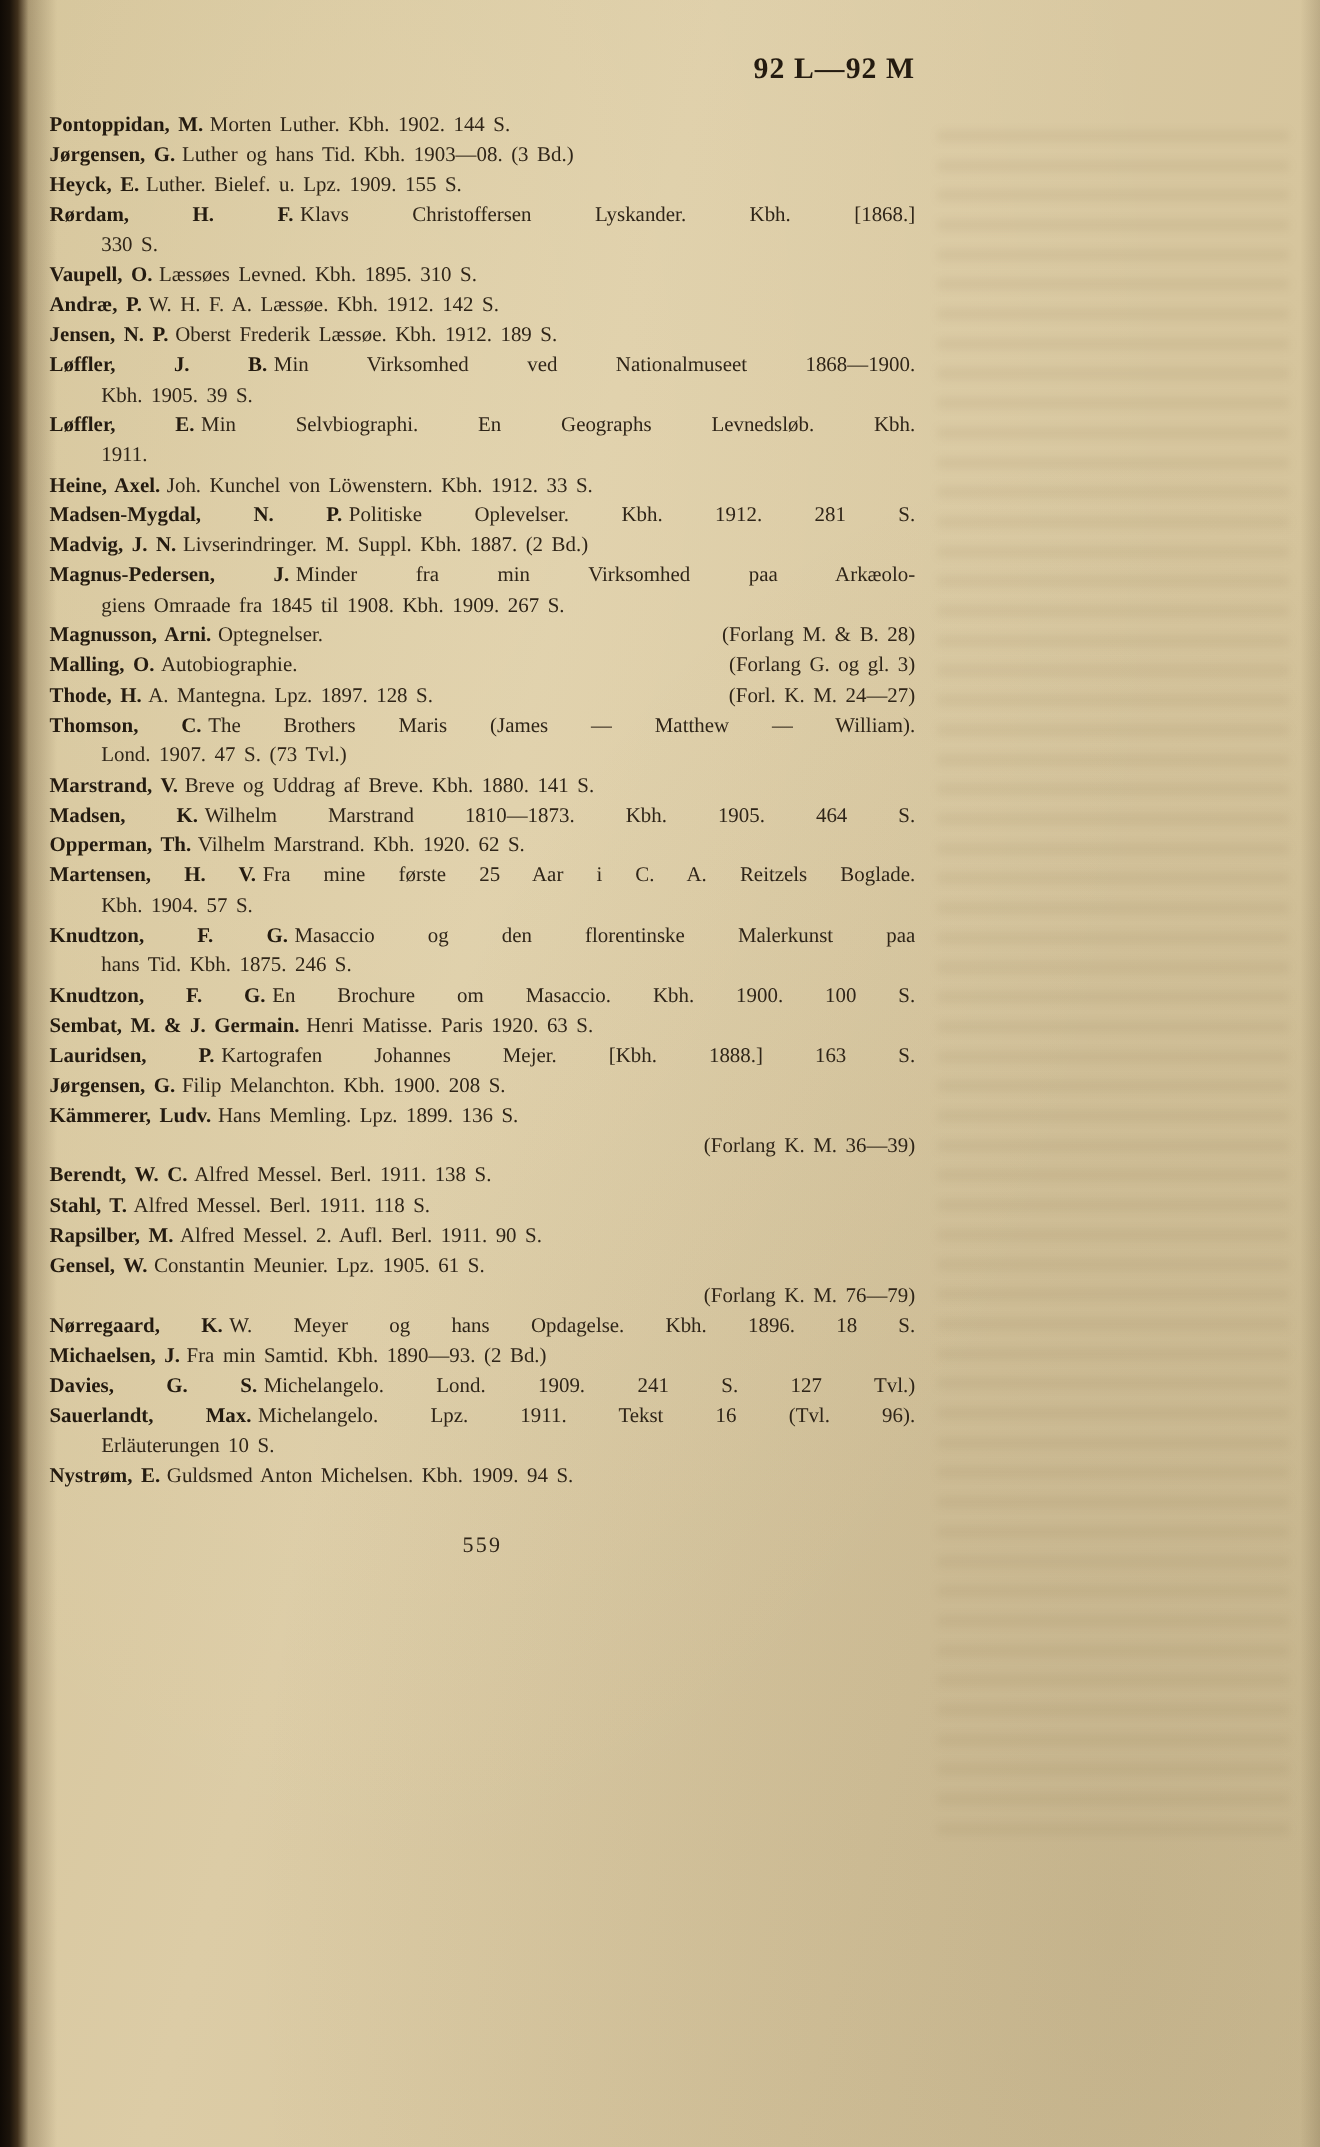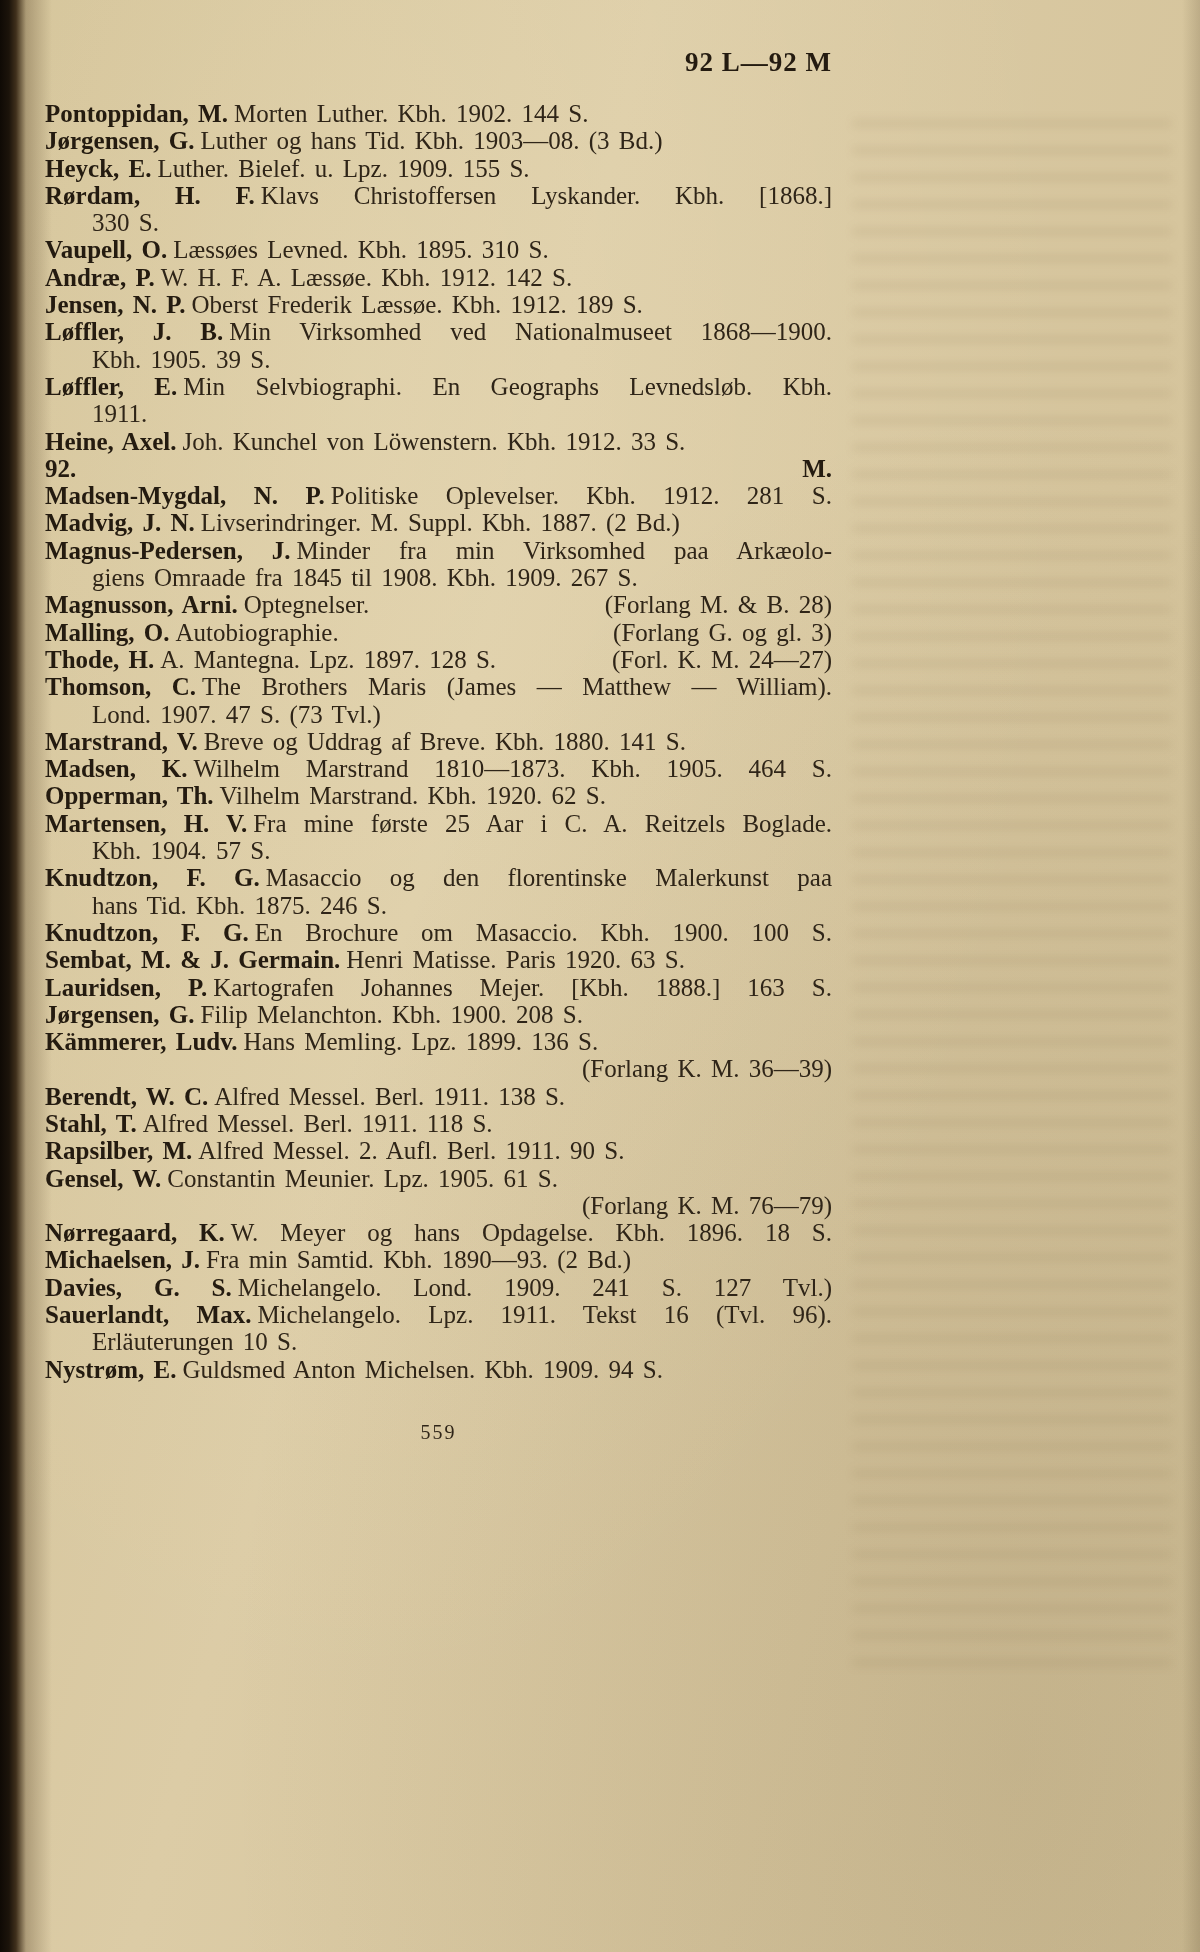--- a/index.html
+++ b/index.html
@@ -32,21 +32,21 @@
     position:absolute; right:0; top:0; width:18px; height:100%;
     background: linear-gradient(270deg, rgba(70,55,30,0.18), rgba(0,0,0,0));
   }
   .page-content { position:absolute; left:45px; top:46px; width:787px; }
   .running-head {
     text-align:right; font-weight:bold; font-size:27px; line-height:32px;
     letter-spacing:1px; color:#241b10;
   }
   .entries {
     margin-top:22px;
-    font-size:25px;
+    font-size:19px;
     word-spacing:3px;
   }
   .line { height:27.3px; line-height:27.3px; white-space:nowrap; }
   .line.indent { padding-left:47px; }
   .line.just { white-space:normal; text-align:justify; text-align-last:justify; }
   .line.spread { display:flex; justify-content:space-between; white-space:nowrap; }
   .line strong { font-weight:bold; color:#241b10; padding-right:6px; }
   .seg.rb { font-weight:bold; color:#241b10; }
   .page-number {
     margin-top:38px; text-align:center; font-size:20px; letter-spacing:2px;
@@ -70,24 +70,20 @@
         <div class="line just"><span class="seg"><strong>Rørdam, H. F.</strong>Klavs Christoffersen Lyskander. Kbh. [1868.]</span></div>
         <div class="line indent"><span class="seg">330 S.</span></div>
         <div class="line"><span class="seg"><strong>Vaupell, O.</strong>Læssøes Levned. Kbh. 1895. 310 S.</span></div>
         <div class="line"><span class="seg"><strong>Andræ, P.</strong>W. H. F. A. Læssøe. Kbh. 1912. 142 S.</span></div>
         <div class="line"><span class="seg"><strong>Jensen, N. P.</strong>Oberst Frederik Læssøe. Kbh. 1912. 189 S.</span></div>
         <div class="line just"><span class="seg"><strong>Løffler, J. B.</strong>Min Virksomhed ved Nationalmuseet 1868—1900.</span></div>
         <div class="line indent"><span class="seg">Kbh. 1905. 39 S.</span></div>
         <div class="line just"><span class="seg"><strong>Løffler, E.</strong>Min Selvbiographi. En Geographs Levnedsløb. Kbh.</span></div>
         <div class="line indent"><span class="seg">1911.</span></div>
         <div class="line"><span class="seg"><strong>Heine, Axel.</strong>Joh. Kunchel von Löwenstern. Kbh. 1912. 33 S.</span></div>
-        <div class="line spread">
-          <span class="seg"><strong>92.</strong></span>
-          <span class="seg rb">M.</span>
-        </div>
         <div class="line just"><span class="seg"><strong>Madsen-Mygdal, N. P.</strong>Politiske Oplevelser. Kbh. 1912. 281 S.</span></div>
         <div class="line"><span class="seg"><strong>Madvig, J. N.</strong>Livserindringer. M. Suppl. Kbh. 1887. (2 Bd.)</span></div>
         <div class="line just"><span class="seg"><strong>Magnus-Pedersen, J.</strong>Minder fra min Virksomhed paa Arkæolo-</span></div>
         <div class="line indent"><span class="seg">giens Omraade fra 1845 til 1908. Kbh. 1909. 267 S.</span></div>
         <div class="line spread">
           <span class="seg"><strong>Magnusson, Arni.</strong>Optegnelser.</span>
           <span class="seg">(Forlang M. &amp; B. 28)</span>
         </div>
         <div class="line spread">
           <span class="seg"><strong>Malling, O.</strong>Autobiographie.</span>

